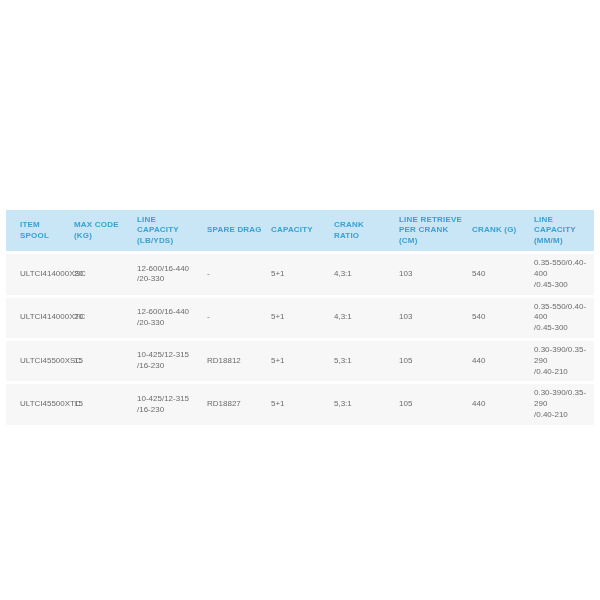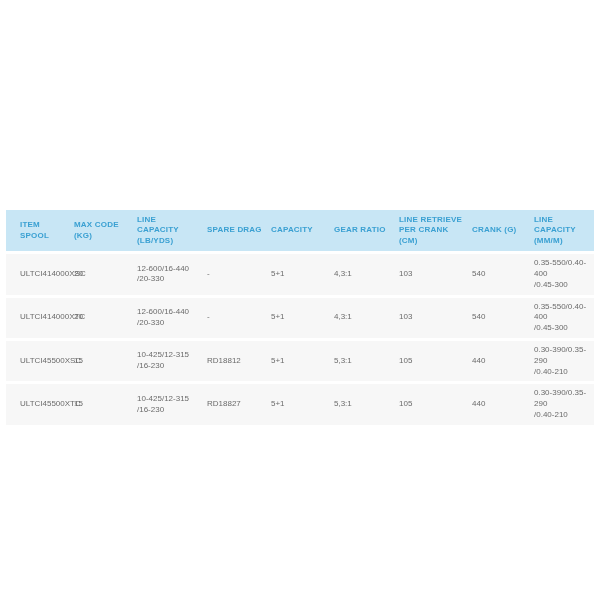--- a/index.html
+++ b/index.html
@@ -72,21 +72,21 @@
     </colgroup>
     <thead>
       <tr>
         <th class="first">ITEM SPOOL</th>
         <th>MAX CODE
 (KG)</th>
         <th>LINE CAPACITY
 (LB/YDS)</th>
         <th>SPARE DRAG</th>
         <th>CAPACITY</th>
-        <th>GEAR RATIO</th>
+        <th>CRANK RATIO</th>
         <th>LINE RETRIEVE
 PER CRANK (CM)</th>
         <th>CRANK (G)</th>
         <th>LINE CAPACITY
 (MM/M)</th>
       </tr>
     </thead>
     <tbody>
       <tr class="data-row">
         <td class="first">ULTCI414000XSC</td>

